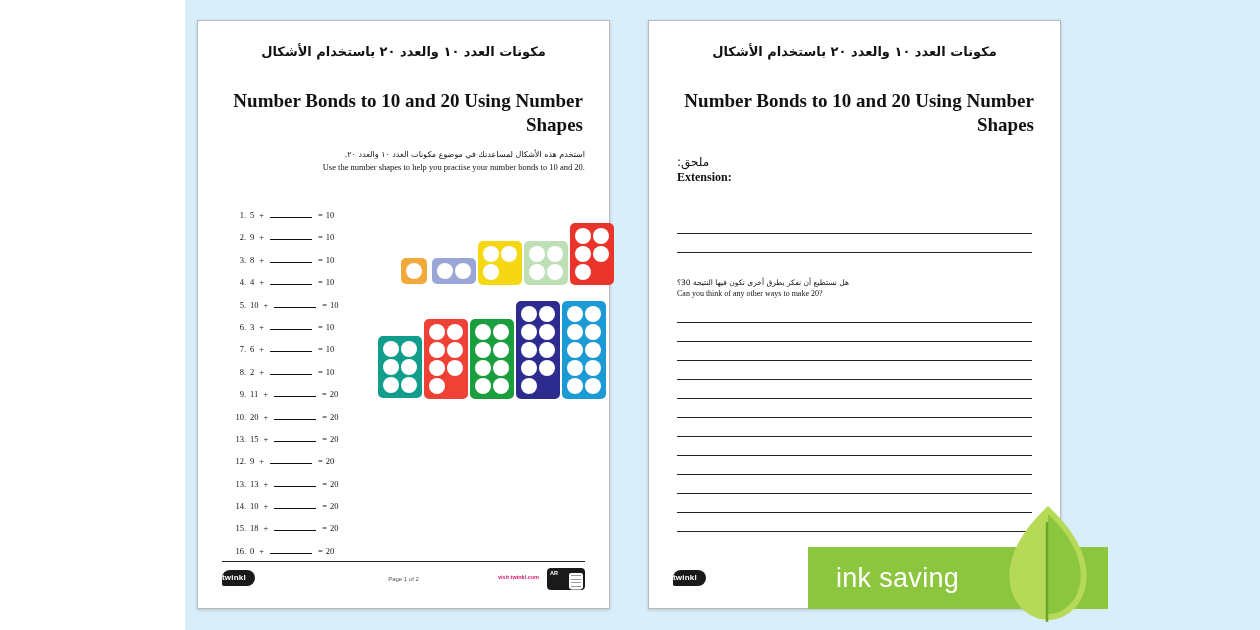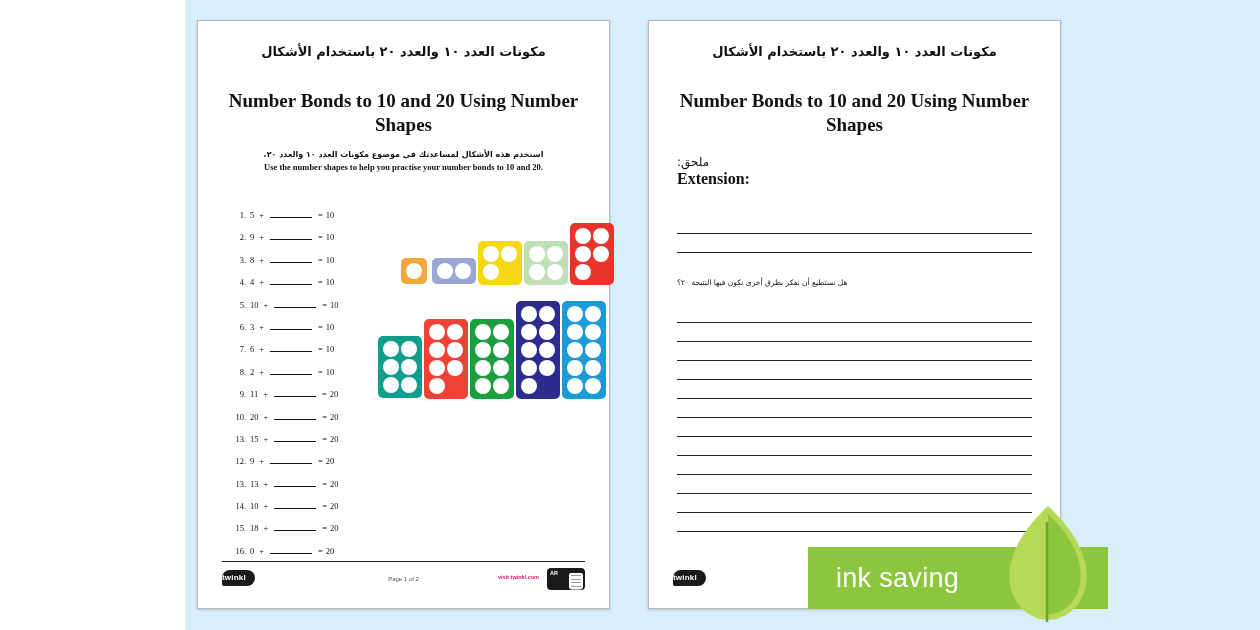--- a/index.html
+++ b/index.html
@@ -62,42 +62,41 @@
     font-family: "DejaVu Sans", sans-serif;
     font-size: 13px;
     font-weight: bold;
     color: #111;
     line-height: 1.35;
     direction: rtl;
     margin: 0;
     padding: 0 30px;
   }
   .title-en {
-    text-align: center;
+    text-align: right;
     font-family: "Liberation Serif", serif;
     font-size: 19px;
     font-weight: bold;
     color: #111;
     line-height: 1.25;
     margin: 0;
     padding: 0 26px;
   }
   #page-one .title-ar { position: absolute; left: 0; right: 0; top: 22px; }
   #page-one .title-en { position: absolute; left: 0; right: 0; top: 68px; }
   #page-two .title-ar { position: absolute; left: 0; right: 0; top: 22px; }
   #page-two .title-en { position: absolute; left: 0; right: 0; top: 68px; }
 
   
   .instructions {
     position: absolute;
     left: 24px;
     right: 24px;
     top: 128px;
-    text-align: center;
-    font-weight: bold;
+    text-align: right;
   }
   .instr-ar {
     font-family: "DejaVu Sans", sans-serif;
     font-size: 8px;
     color: #111;
     direction: rtl;
     line-height: 1.5;
   }
   .instr-en {
     font-family: "Liberation Serif", serif;
@@ -251,21 +250,21 @@
   }
   .ext-ar {
     font-family: "DejaVu Sans", sans-serif;
     font-size: 12px;
     color: #111;
     direction: rtl;
     text-align: left;
   }
   .ext-en {
     font-family: "Liberation Serif", serif;
-    font-size: 16px;
+    font-size: 12px;
     font-weight: bold;
     color: #111;
     margin-top: 1px;
   }
   .prompt {
     position: absolute;
     left: 28px;
     right: 28px;
   }
   .prompt .p-ar {
@@ -579,21 +578,22 @@
         <div class="ext-ar">ملحق:</div>
         <div class="ext-en">Extension:</div>
       </div>
 
       <div class="ruled" id="lines-one" style="top:194px;">
           <div class="line"></div>
           <div class="line"></div>
         </div>
 
       <div class="prompt" style="top:256px;">
-        <div class="p-ar">هل نستطيع أن نفكر بطرق أخرى نكون فيها النتيجة ٢٠؟</div>
+        <div class="p-ar">هل نستطيع أن نفكر بطرق أخرى نكون فيها النتيجة 30؟</div>
+        <div class="p-en">Can you think of any other ways to make 20?</div>
       </div>
       <div class="ruled" id="lines-two" style="top:283px;">
           <div class="line"></div>
           <div class="line"></div>
           <div class="line"></div>
           <div class="line"></div>
           <div class="line"></div>
           <div class="line"></div>
           <div class="line"></div>
           <div class="line"></div>

